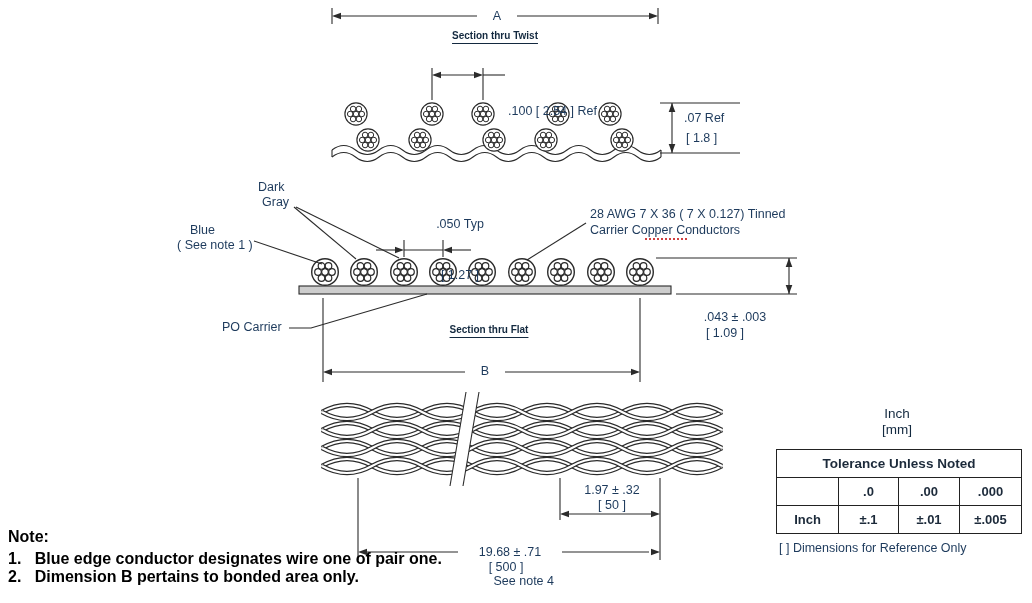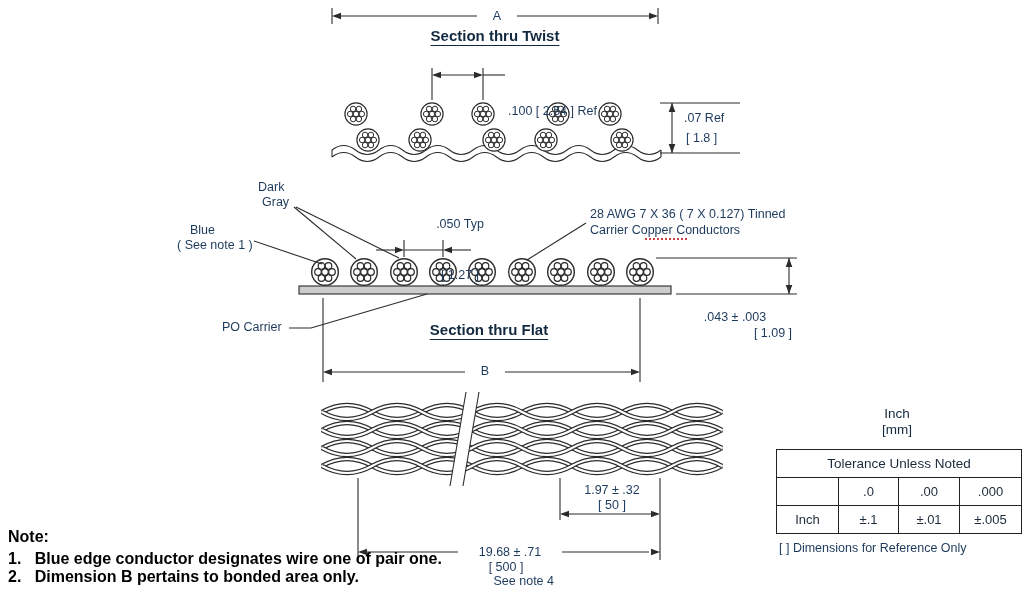--- a/index.html
+++ b/index.html
@@ -6,25 +6,25 @@
   .canvas{position:relative;width:1032px;height:603px;background:#fff;overflow:hidden;
           font-family:"Liberation Sans","DejaVu Sans",sans-serif;}
   svg.draw{position:absolute;left:0;top:0;}
   .ln{stroke:#2b2b2b;stroke-width:1.1;fill:none;}
   .ar{fill:#2b2b2b;stroke:none;}
   .wb{stroke:#2b2b2b;stroke-width:4.6;fill:none;}
   .ww{stroke:#fff;stroke-width:2.2;fill:none;}
   .t{position:absolute;font-size:12.5px;line-height:14px;color:#1d3a5c;white-space:nowrap;}
   .c{text-align:center;white-space:nowrap;}
   .wbg{background:#fff;padding:0 4px;}
-  .title{font-weight:bold;font-size:15px;color:#13293f;text-decoration:underline;
+  .title{font-weight:bold;font-size:10px;color:#13293f;text-decoration:underline;
          text-underline-offset:4px;}
   .units{font-size:13.5px;color:#13293f;line-height:16px;}
   .tol{position:absolute;left:776px;top:449px;border-collapse:collapse;
-       font-family:"Liberation Sans","DejaVu Sans",sans-serif;font-size:13px;color:#1c2a3a;}
+       font-family:"Liberation Sans","DejaVu Sans",sans-serif;font-size:13px;color:#1c2a3a;font-weight:bold;}
   .tol td{border:1.2px solid #222;text-align:center;height:27px;padding:0 4px;}
   .tol .hdr{font-size:13.5px;}
   .note{position:absolute;font-weight:bold;font-size:16px;color:#000;white-space:pre;line-height:14px;}
   .squig{position:absolute;height:2px;
          background:repeating-linear-gradient(90deg,#d04040 0 2px,transparent 2px 4px);}
 </style>
 </head>
 <body>
 
 <div class="canvas">
@@ -191,21 +191,21 @@
   <div class="t" style="left:190px;top:223px;">Blue</div>
   <div class="t" style="left:177px;top:238px;">( See note 1 )</div>
   <div class="t c" style="left:412px;top:217px;width:96px;">.050 Typ</div>
   <div class="t c" style="left:412px;top:232px;width:96px;margin-top:36px;">[ 1.27 ]</div>
   <div class="t" style="left:590px;top:207px;">28 AWG 7 X 36 ( 7 X 0.127) Tinned</div>
   <div class="t" style="left:590px;top:223px;">Carrier Copper Conductors</div>
   <div class="squig" style="left:645px;top:238px;width:42px;"></div>
   <div class="t" style="left:222px;top:320px;">PO Carrier</div>
   <div class="t c title" style="left:389px;top:323px;width:200px;">Section thru Flat</div>
   <div class="t c" style="left:687px;top:310px;width:96px;">.043 ± .003</div>
-  <div class="t c" style="left:725px;top:326px;width:96px;">[ 1.09 ]</div>
+  <div class="t c" style="left:677px;top:326px;width:96px;">[ 1.09 ]</div>
   <div class="t c wbg" style="left:465px;top:364px;width:32px;">B</div>
 
   <div class="t c" style="left:564px;top:483px;width:96px;">1.97 ± .32</div>
   <div class="t c" style="left:564px;top:498px;width:96px;">[ 50 ]</div>
   <div class="t c wbg" style="left:458px;top:545px;width:96px;">19.68 ± .71</div>
   <div class="t c" style="left:458px;top:560px;width:96px;">[ 500 ]</div>
   <div class="t c" style="left:458px;top:574px;width:96px;text-align:right;">See note 4</div>
 
   <div class="t c units" style="left:847px;top:406px;width:100px;">
     <div>Inch</div>

